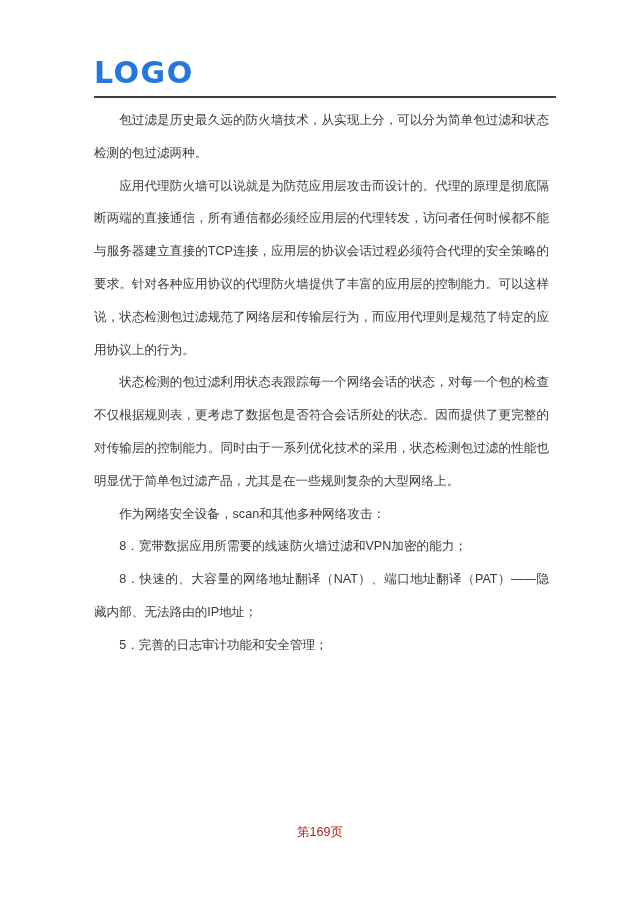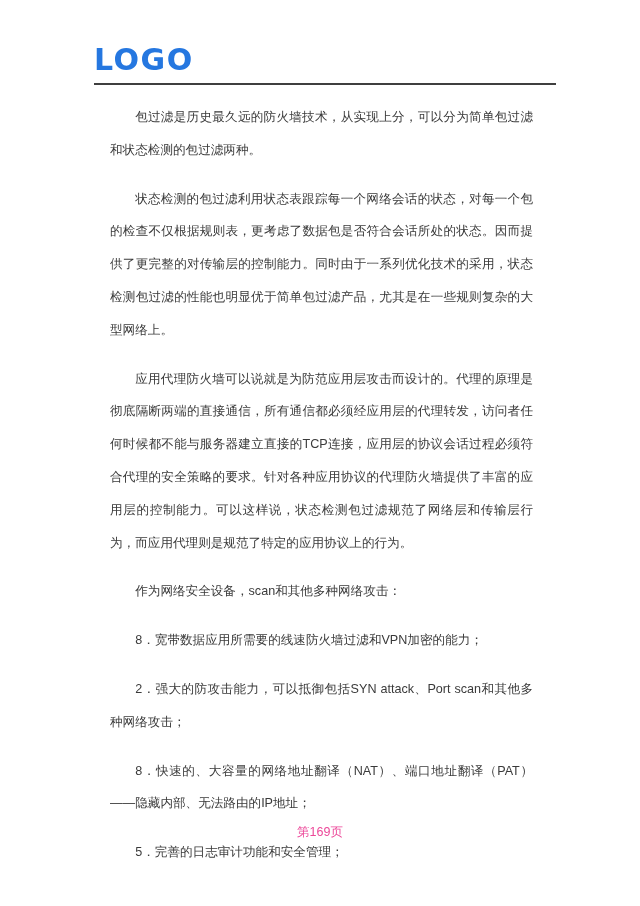--- a/index.html
+++ b/index.html
@@ -10,20 +10,21 @@
   .page {
     position: relative;
     width: 640px;
     height: 906px;
     background: #ffffff;
     overflow: hidden;
     font-family: "Liberation Sans", "DejaVu Sans", sans-serif;
   }
   .header {
     padding: 44px 94px 0 94px;
+    margin-top: 13px;
   }
   .logo {
     font-size: 30px;
     line-height: 32px;
     font-weight: bold;
     letter-spacing: 1.5px;
     color: #2577e0;
     font-family: "DejaVu Sans", "Liberation Sans", sans-serif;
   }
   .divider {
@@ -33,51 +34,50 @@
     margin-top: 7px;
   }
   .content {
     margin: 6px 91px 0 94px;
     font-size: 12.6px;
     line-height: 32.8px;
     color: #3a3a3a;
     text-align: justify;
   }
   .content p {
-    margin: 16px;
+    margin: 0;
     padding: 0;
     text-indent: 2em;
   }
   .footer {
     position: absolute;
     left: 0;
     right: 0;
     top: 824px;
     text-align: center;
     font-size: 12.5px;
-    color: #ec4899;
+    color: #b91c1c;
   }
 </style>
 </head>
 <body>
 
 <div class="page">
 
   <div class="header">
     <div class="logo">LOGO</div>
     <div class="divider"></div>
   </div>
 
   <div class="content">
     <p>包过滤是历史最久远的防火墙技术，从实现上分，可以分为简单包过滤和状态检测的包过滤两种。</p>
+    <p>应用代理防火墙可以说就是为防范应用层攻击而设计的。代理的原理是彻底隔断两端的直接通信，所有通信都必须经应用层的代理转发，访问者任何时候都不能与服务器建立直接的TCP连接，应用层的协议会话过程必须符合代理的安全策略的要求。针对各种应用协议的代理防火墙提供了丰富的应用层的控制能力。可以这样说，状态检测包过滤规范了网络层和传输层行为，而应用代理则是规范了特定的应用协议上的行为。</p>
     <p>状态检测的包过滤利用状态表跟踪每一个网络会话的状态，对每一个包的检查不仅根据规则表，更考虑了数据包是否符合会话所处的状态。因而提供了更完整的对传输层的控制能力。同时由于一系列优化技术的采用，状态检测包过滤的性能也明显优于简单包过滤产品，尤其是在一些规则复杂的大型网络上。</p>
-    <p>应用代理防火墙可以说就是为防范应用层攻击而设计的。代理的原理是彻底隔断两端的直接通信，所有通信都必须经应用层的代理转发，访问者任何时候都不能与服务器建立直接的TCP连接，应用层的协议会话过程必须符合代理的安全策略的要求。针对各种应用协议的代理防火墙提供了丰富的应用层的控制能力。可以这样说，状态检测包过滤规范了网络层和传输层行为，而应用代理则是规范了特定的应用协议上的行为。</p>
     <p>作为网络安全设备，scan和其他多种网络攻击：</p>
     <p>8．宽带数据应用所需要的线速防火墙过滤和VPN加密的能力；</p>
-    <p>2．强大的防攻击能力，可以抵御包括SYN attack、Port scan和其他多种网络攻击；</p>
     <p>8．快速的、大容量的网络地址翻译（NAT）、端口地址翻译（PAT）——隐藏内部、无法路由的IP地址；</p>
     <p>5．完善的日志审计功能和安全管理；</p>
   </div>
 
   <div class="footer">
     <span>第169页</span>
   </div>
 
 </div>
 

